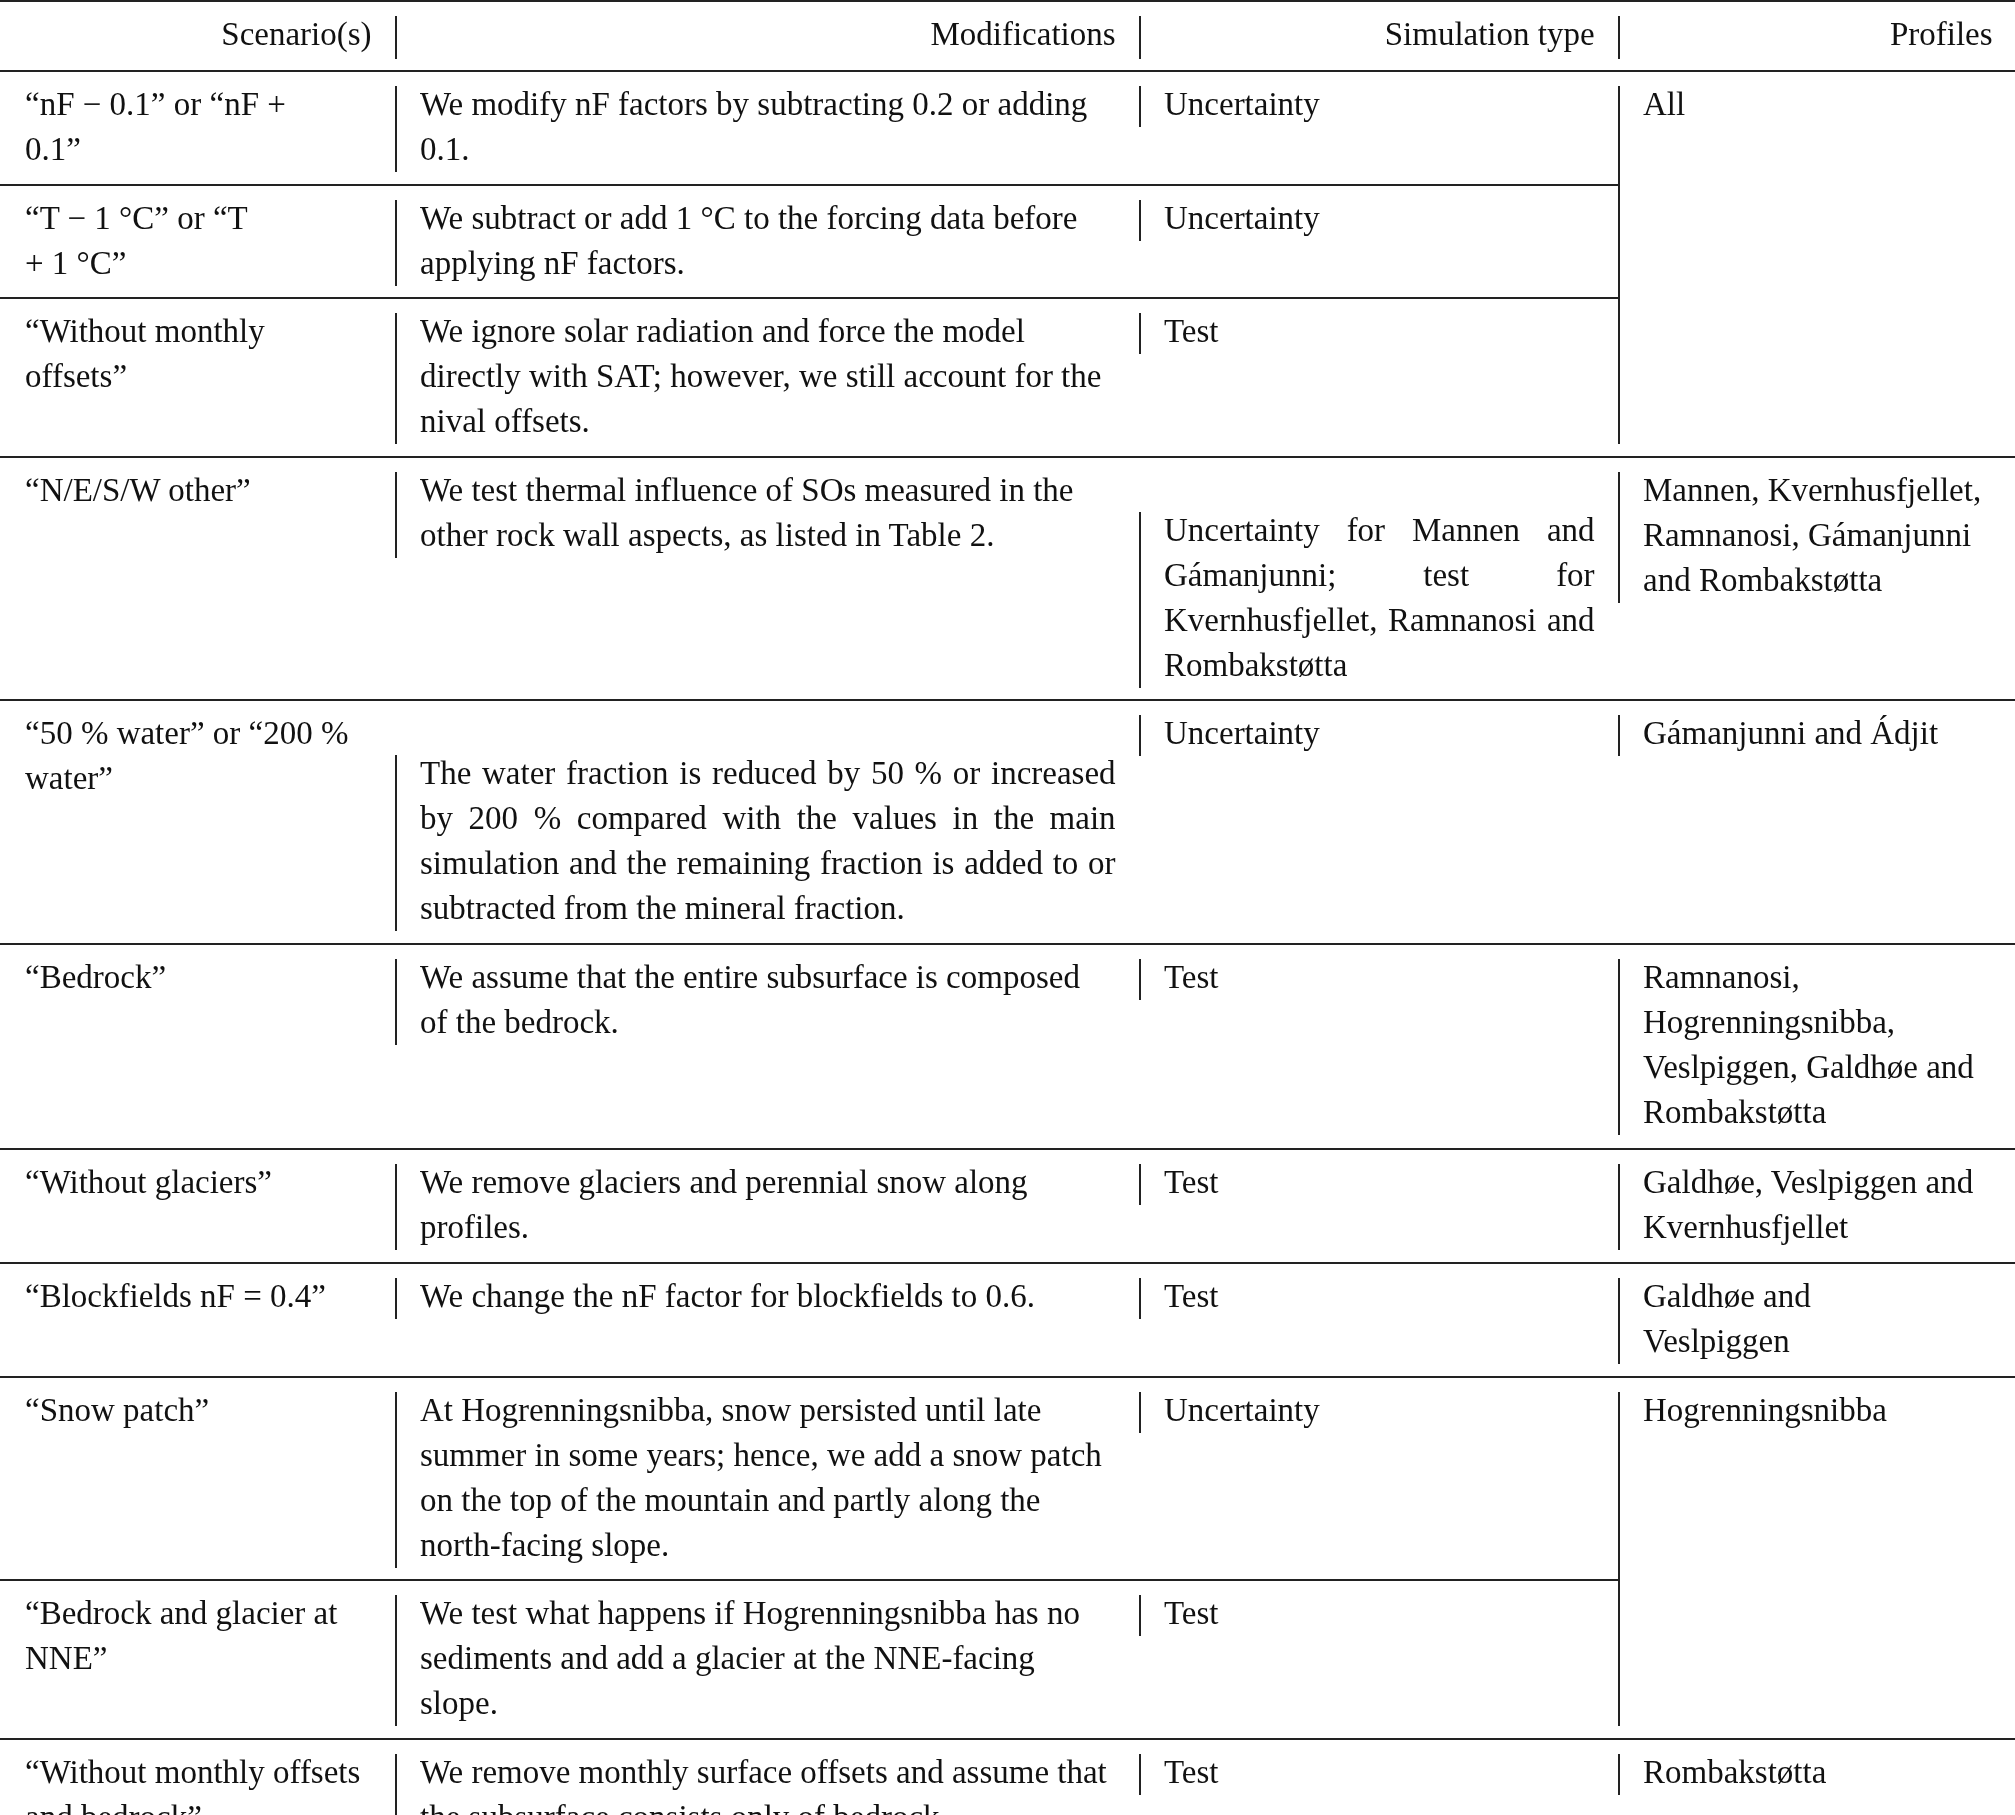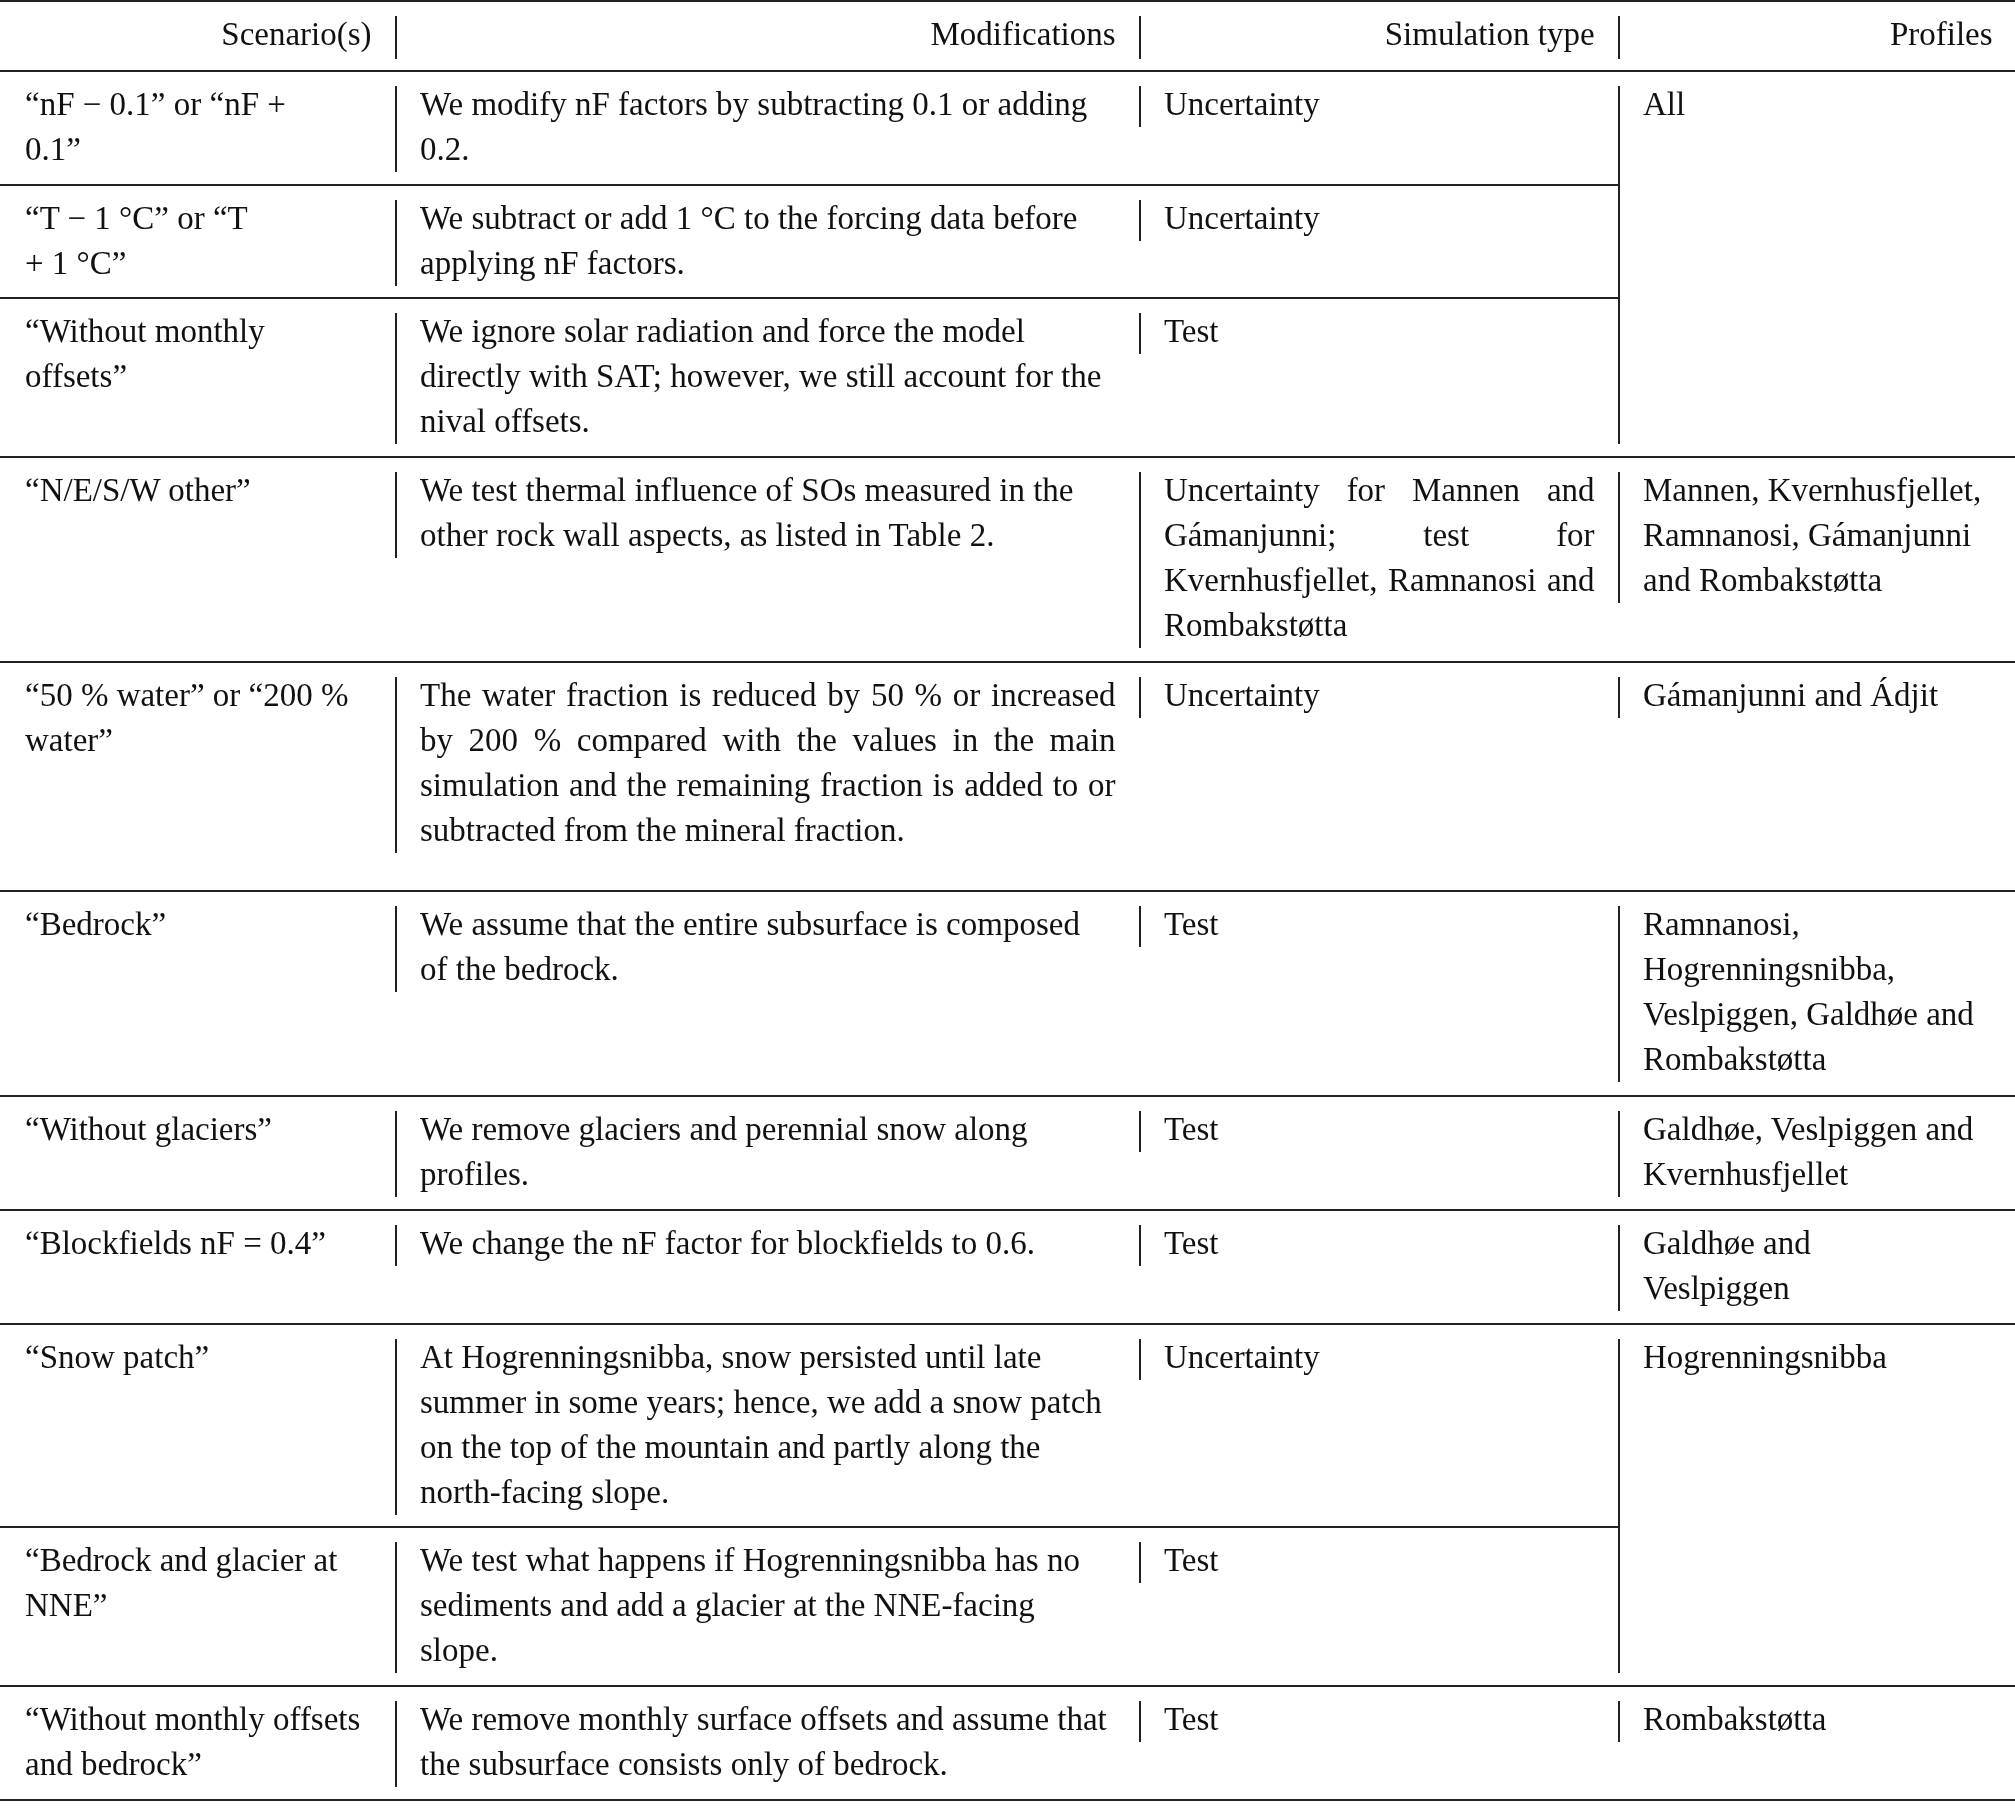--- a/index.html
+++ b/index.html
@@ -35,21 +35,21 @@
     box-sizing: border-box;
   }
   th .cell { padding-top: 9.8px; padding-bottom: 13.7px; text-align: right; }
   
   .vl::before {
     content: "";
     position: absolute;
     left: 0; top: 13.7px; bottom: 11.7px;
     border-left: 2px solid #222;
   }
-  .just { text-align: justify; }
+  .just { text-align: justify; margin-top: 40px; }
   
   tr.partial td.p3 { border-bottom: 2.9px solid #222; }
   tr.partial td.p1, tr.partial td.p2 { border-bottom: 2.9px solid #222; }
 </style>
 </head>
 <body>
 
 <div class="wrap">
 <table>
   <colgroup>
@@ -74,21 +74,21 @@
           </th>
     </tr>
   </thead>
   <tbody>
 
     <tr class="partial" style="height:111px">
       <td class="p1">
             <div class="cell" style="width:322px">“nF − 0.1” or “nF + 0.1”</div>
           </td>
       <td class="p2">
-            <div class="cell vl">We modify nF factors by subtracting 0.1 or adding 0.2.</div>
+            <div class="cell vl">We modify nF factors by subtracting 0.2 or adding 0.1.</div>
           </td>
       <td class="p3">
             <div class="cell vl">Uncertainty</div>
           </td>
       <td rowspan="3" style="position:relative">
             <div class="cell">All</div>
             <div style="position:absolute;left:0;top:13.7px;bottom:11.7px;border-left:2px solid #222"></div>
           </td>
     </tr>
 

